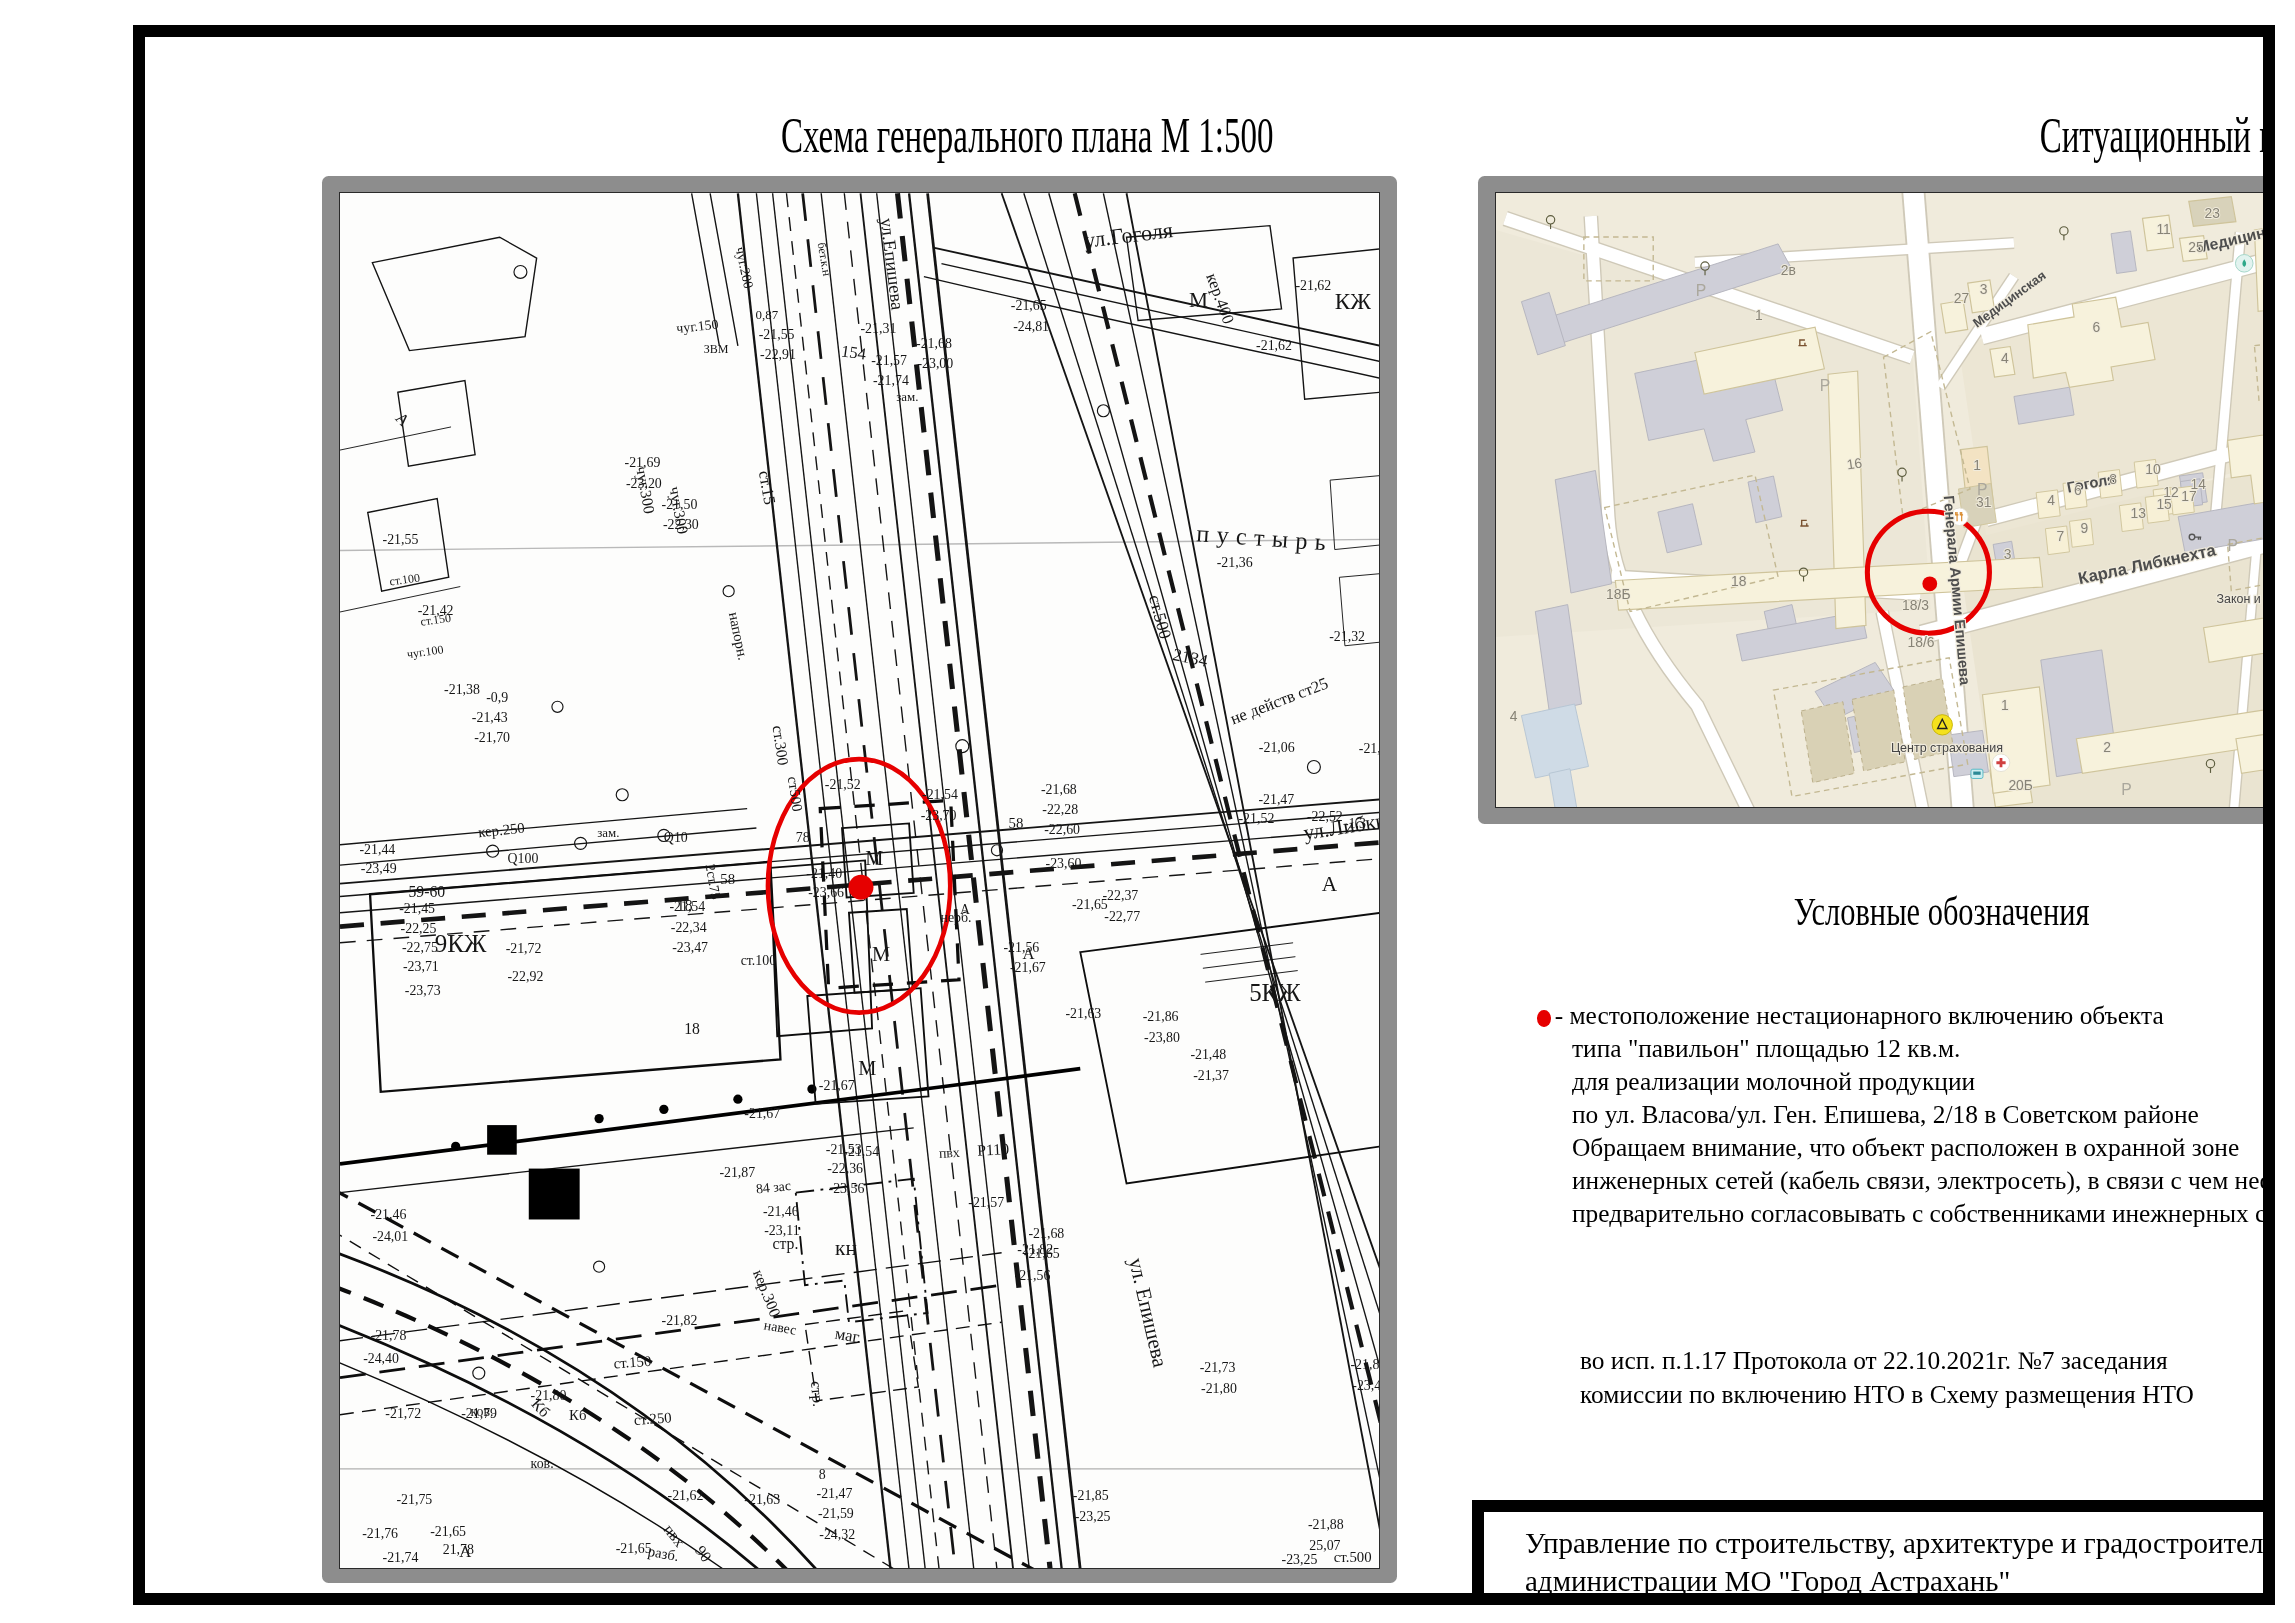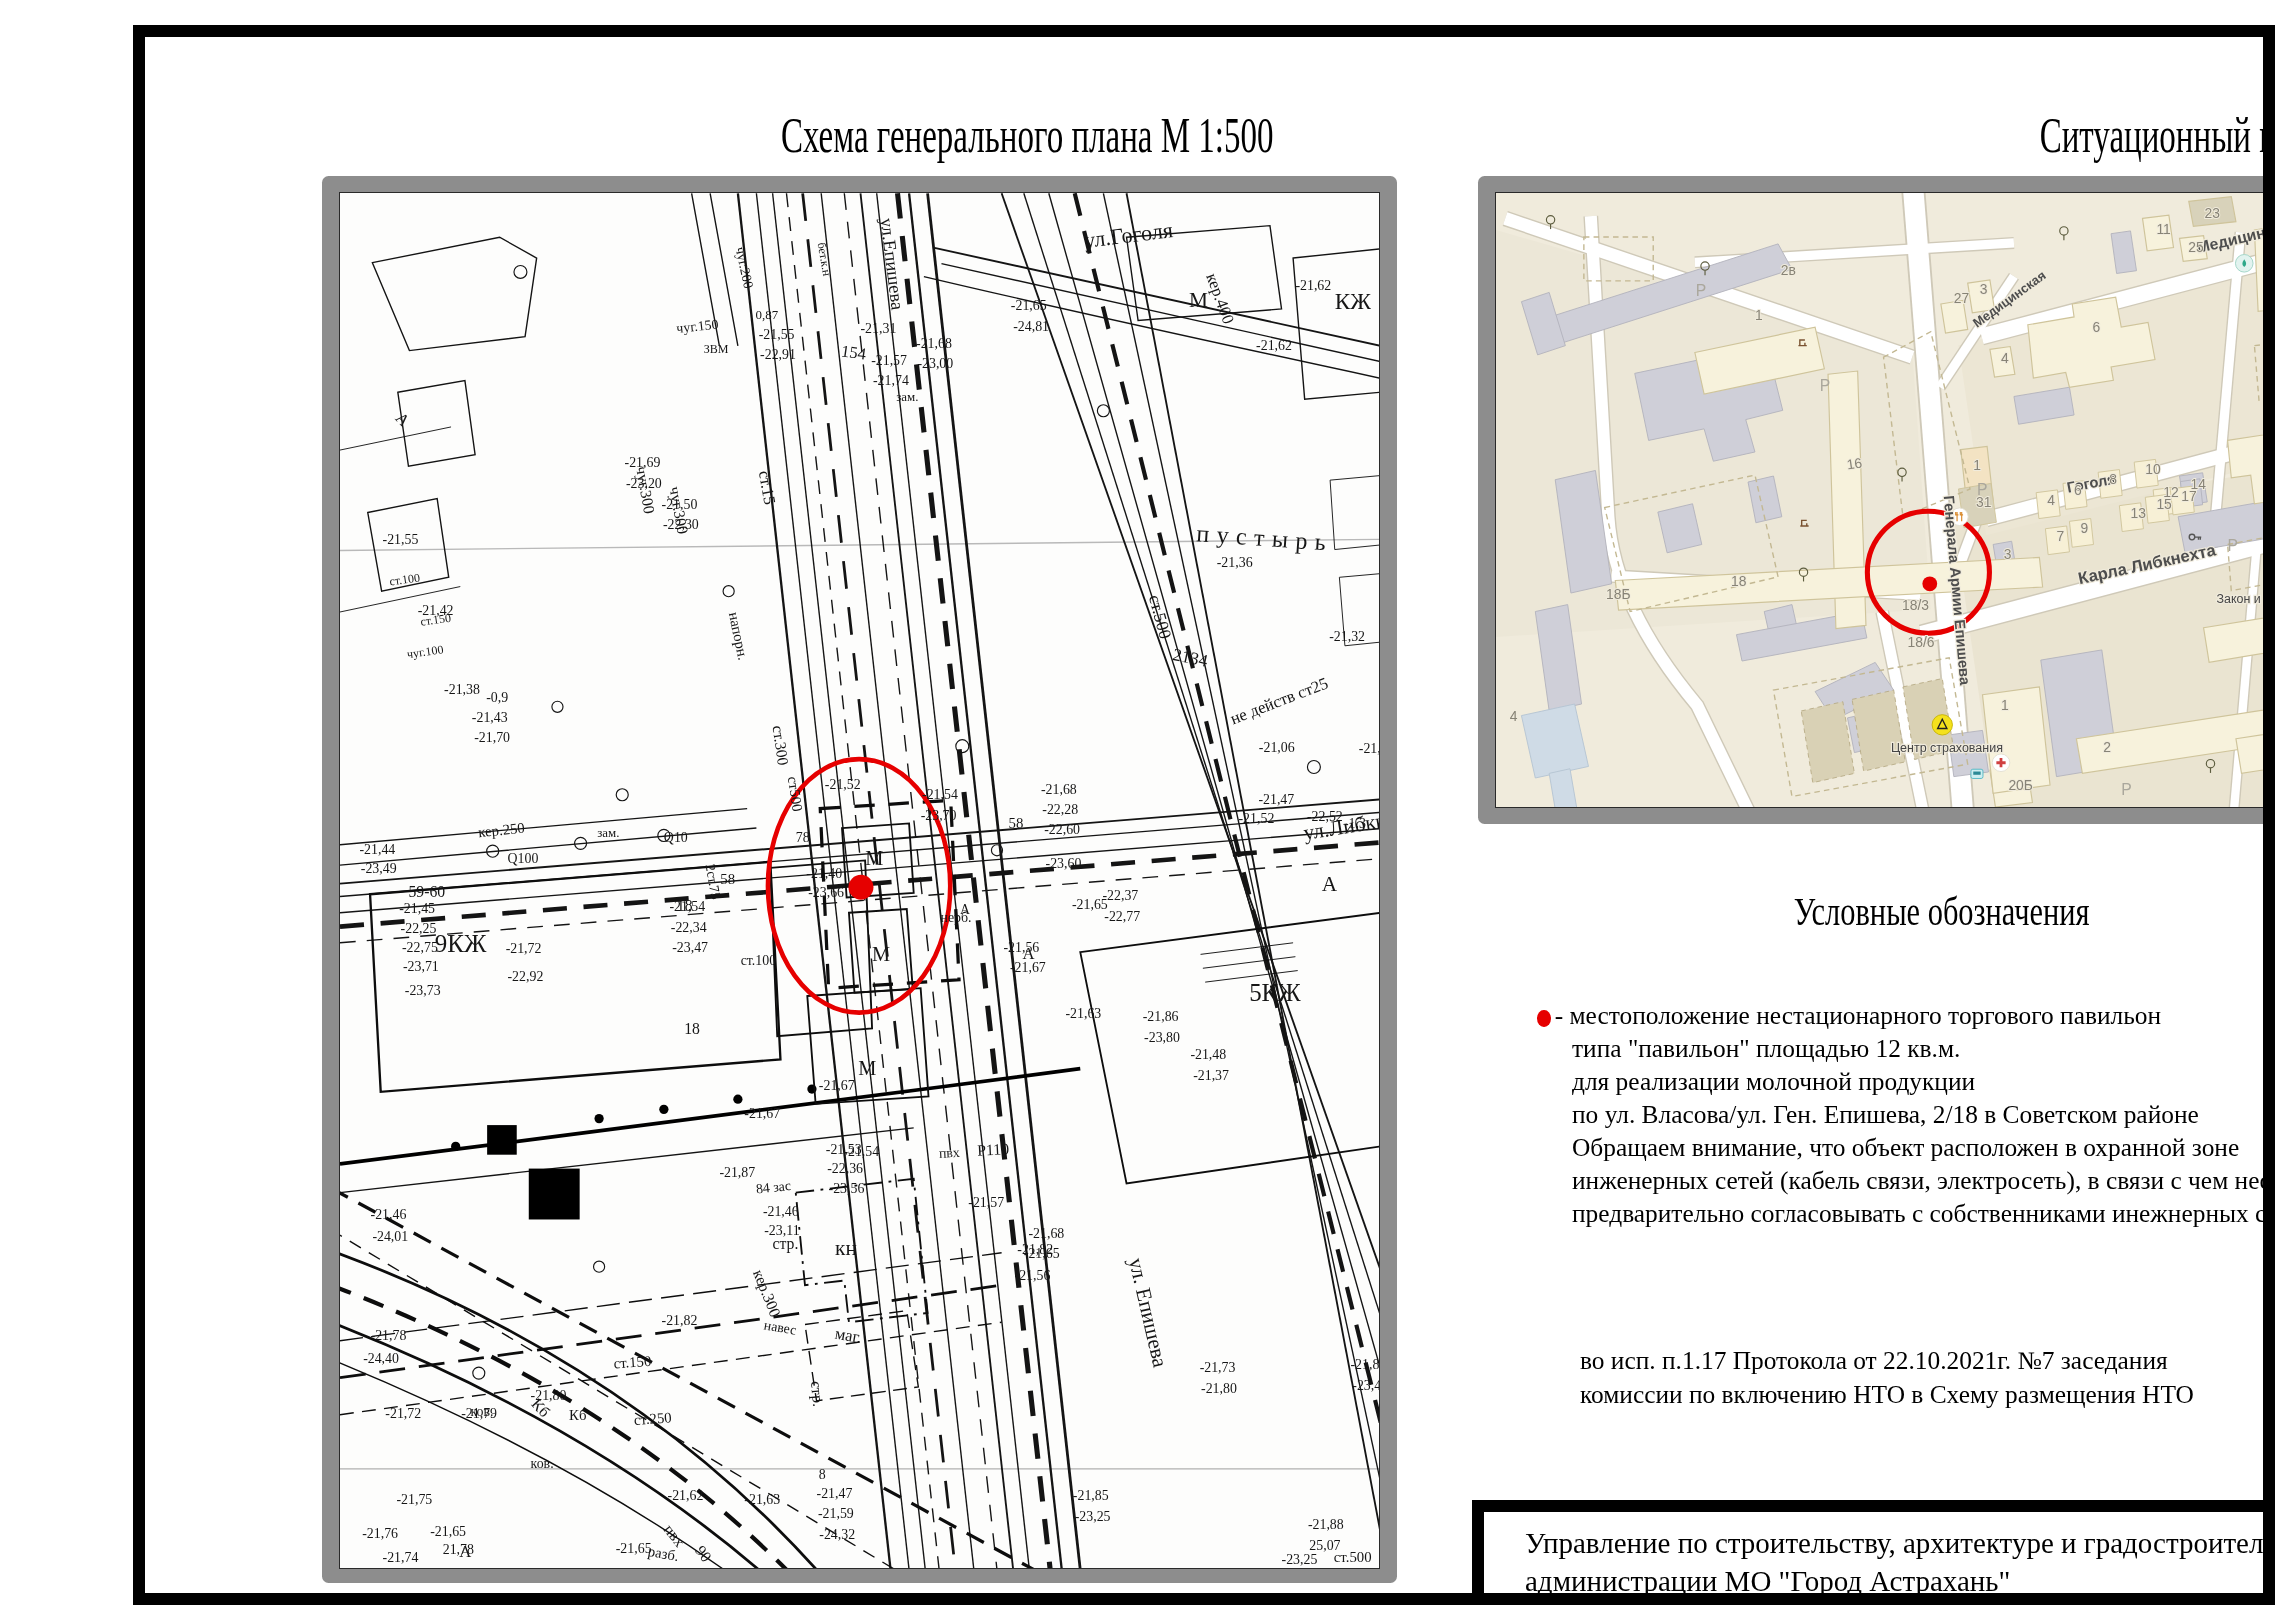--- a/index.html
+++ b/index.html
@@ -579,21 +579,21 @@
         <g id="sit-pois">
               <text x="975" y="1208" font-size="27" class="poi" text-anchor="middle">Центр страхования</text>
               <text x="1700" y="886" font-size="27" class="poi" text-anchor="middle">Закон и недвижимость</text>
             </g>
       </svg>
     </div>
   </div>
 
   <div class="legend-head" style="left:1333px;top:852px;width:928px;"><span>Условные обозначения</span></div>
   <div id="legend-block">
-    <div class="ln first"><span class="marker-dot"></span><span>- </span><span>местоположение нестационарного торгового павильон</span></div>
+    <div class="ln first"><span class="marker-dot"></span><span>- </span><span>местоположение нестационарного включению объекта</span></div>
     <div class="ln">типа "павильон" площадью 12 кв.м.</div>
     <div class="ln">для реализации молочной продукции</div>
     <div class="ln">по ул. Власова/ул. Ген. Епишева, 2/18 в Советском районе</div>
     <div class="ln">Обращаем внимание, что объект расположен в охранной зоне</div>
     <div class="ln">инженерных сетей (кабель связи, электросеть), в связи с чем необходимо</div>
     <div class="ln">предварительно согласовывать с собственниками инежнерных сетей.</div>
   </div>
 
   <div id="protocol">
     <div>во исп. п.1.17 Протокола от 22.10.2021г. №7 заседания</div>

